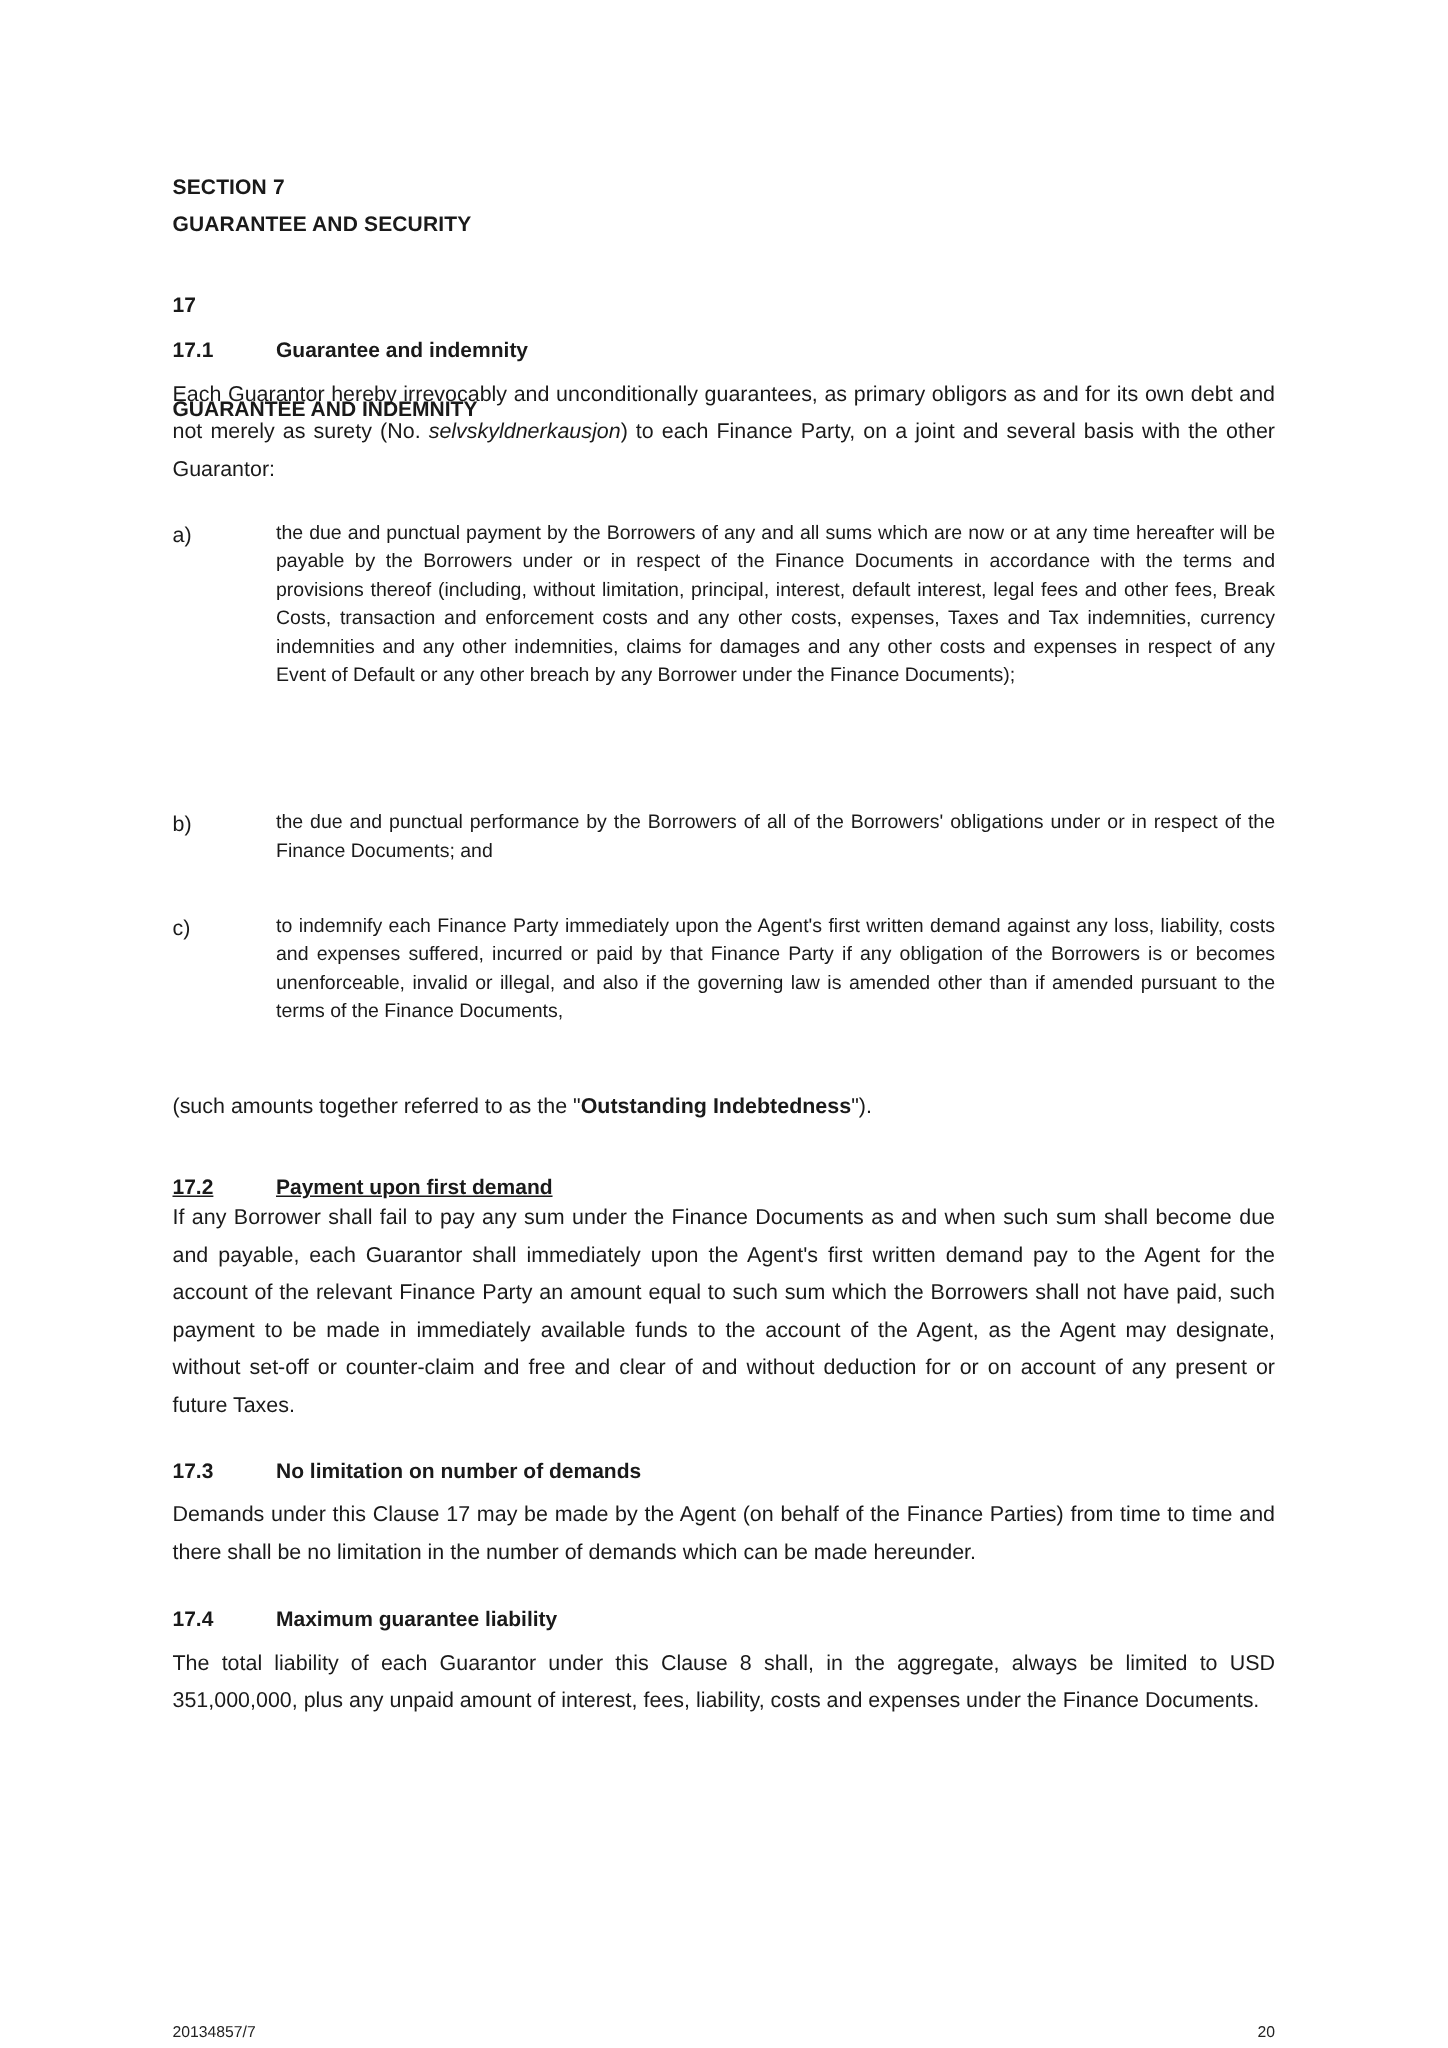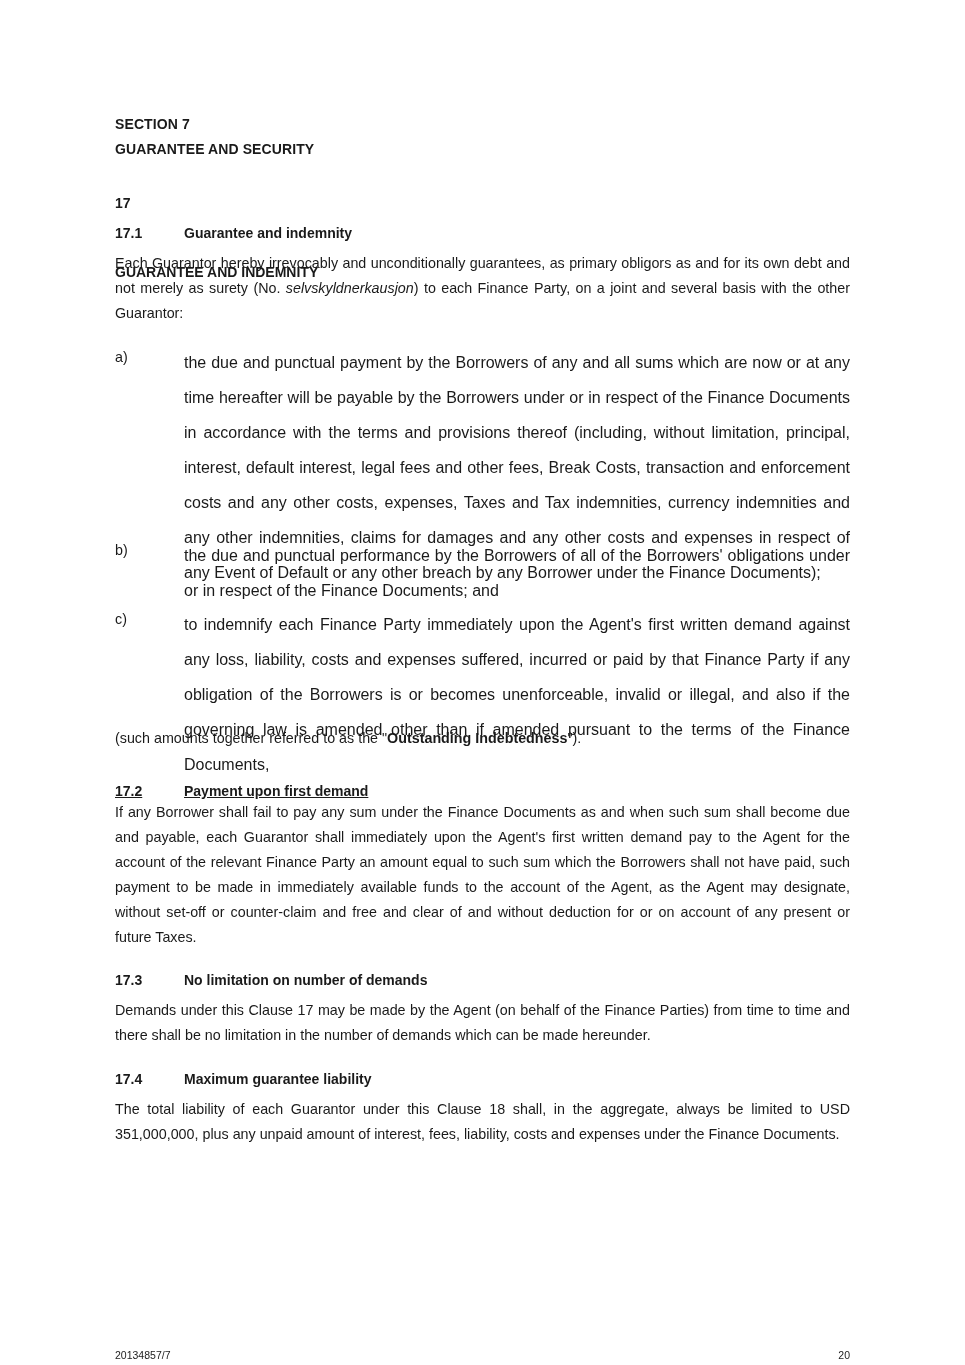--- a/index.html
+++ b/index.html
@@ -13,21 +13,21 @@
     .center { left: 0; width: 735px; text-align: left; }
     .sec-title { font-weight: bold; font-size: 14px; letter-spacing: 0.1px; }
     .heading { font-weight: bold; font-size: 14px; display: flex; }
     .heading .num { width: 69px; flex: 0 0 69px; }
     p.body {
       margin: 0; font-size: 14.3px; line-height: 25px;
       text-align: justify; width: 735px;
     }
     .item { display: flex; width: 735px; }
     .item .lbl { width: 69px; flex: 0 0 69px; font-size: 14.3px; line-height: 25px; }
-    .item .txt { width: 666px; font-size: 16px; line-height: 35px; text-align: justify; }
+    .item .txt { width: 666px; font-size: 13px; line-height: 19px; text-align: justify; }
     .footer { font-size: 10.5px; color: #222; margin-top: 48px; }
   </style>
 </head>
 <body>
 
 <div class="page">
 
   <div class="abs center sec-title" style="top:116px;">SECTION 7</div>
   <div class="abs center sec-title" style="top:141px;">GUARANTEE AND SECURITY</div>
 
@@ -78,19 +78,19 @@
   </div>
   <div class="abs" style="top:998px;">
     <p class="body">Demands under this Clause 17 may be made by the Agent (on behalf of the Finance Parties) from time to time and there shall be no limitation in the number of demands which can be made hereunder.</p>
   </div>
 
   <div class="abs heading" style="top:1071px;">
     <span class="num">17.4</span>
     <span>Maximum guarantee liability</span>
   </div>
   <div class="abs" style="top:1097px;">
-    <p class="body">The total liability of each Guarantor under this Clause 18 shall, in the aggregate, always be limited to USD 351,000,000, plus any unpaid amount of interest, fees, liability, costs and expenses under the Finance Documents.</p>
+    <p class="body">The total liability of each Guarantor under this Clause 8 shall, in the aggregate, always be limited to USD 351,000,000, plus any unpaid amount of interest, fees, liability, costs and expenses under the Finance Documents.</p>
   </div>
 
   <div class="abs footer" style="top:1301px; left:0;">20134857/7</div>
   <div class="abs footer" style="top:1301px; right:0; left:auto; width:735px; text-align:right;">20</div>
 
 </div>
 
 </body></html>

